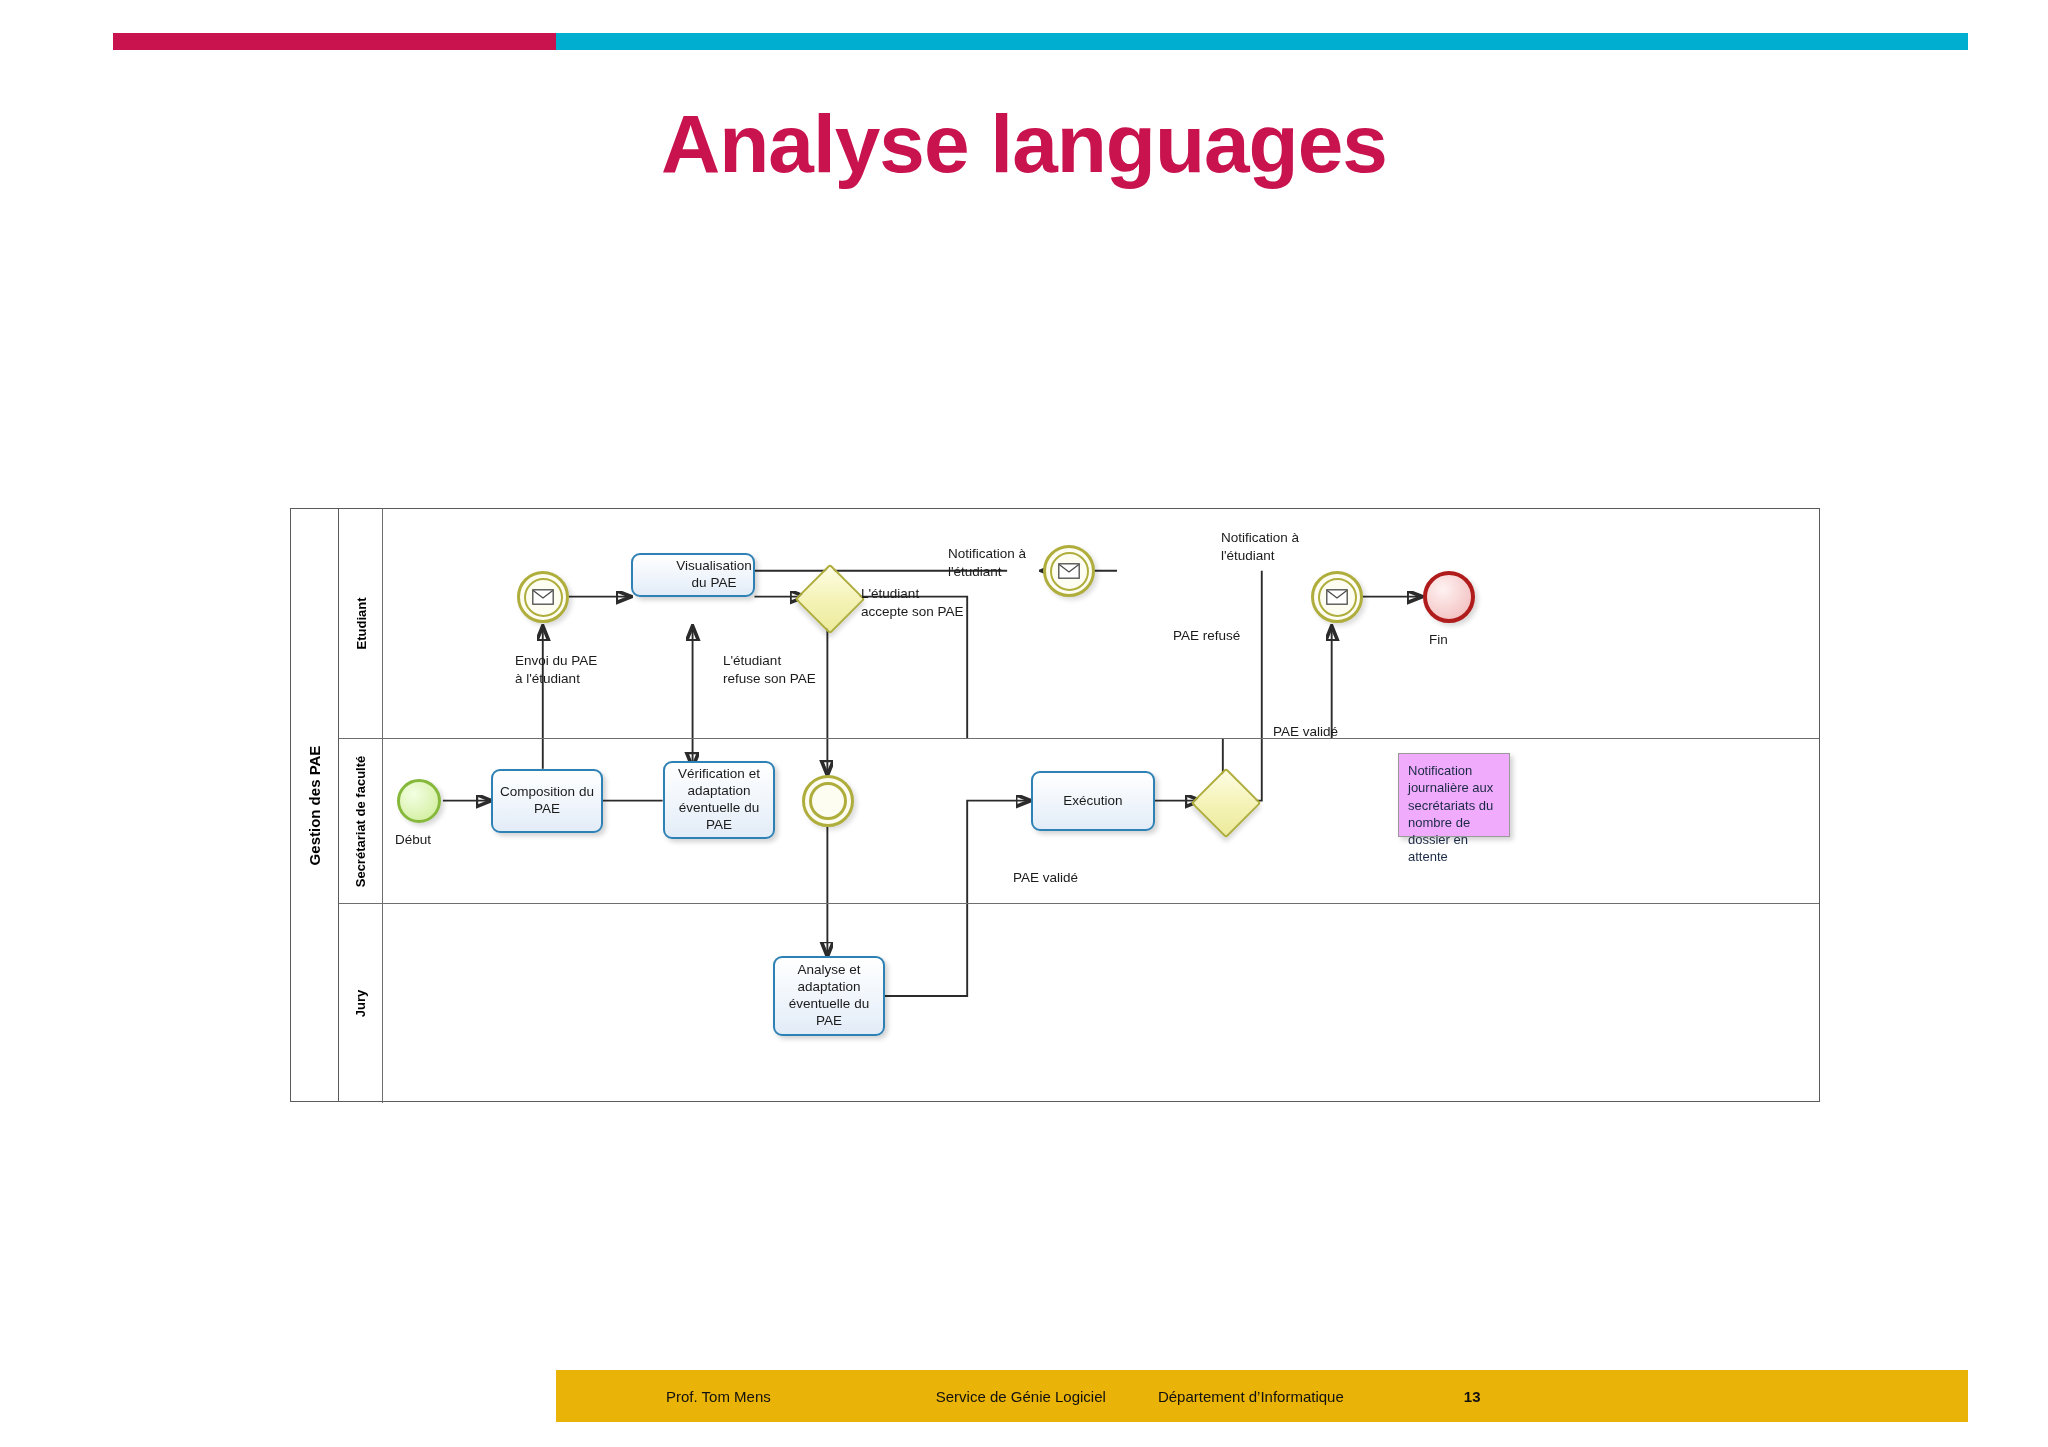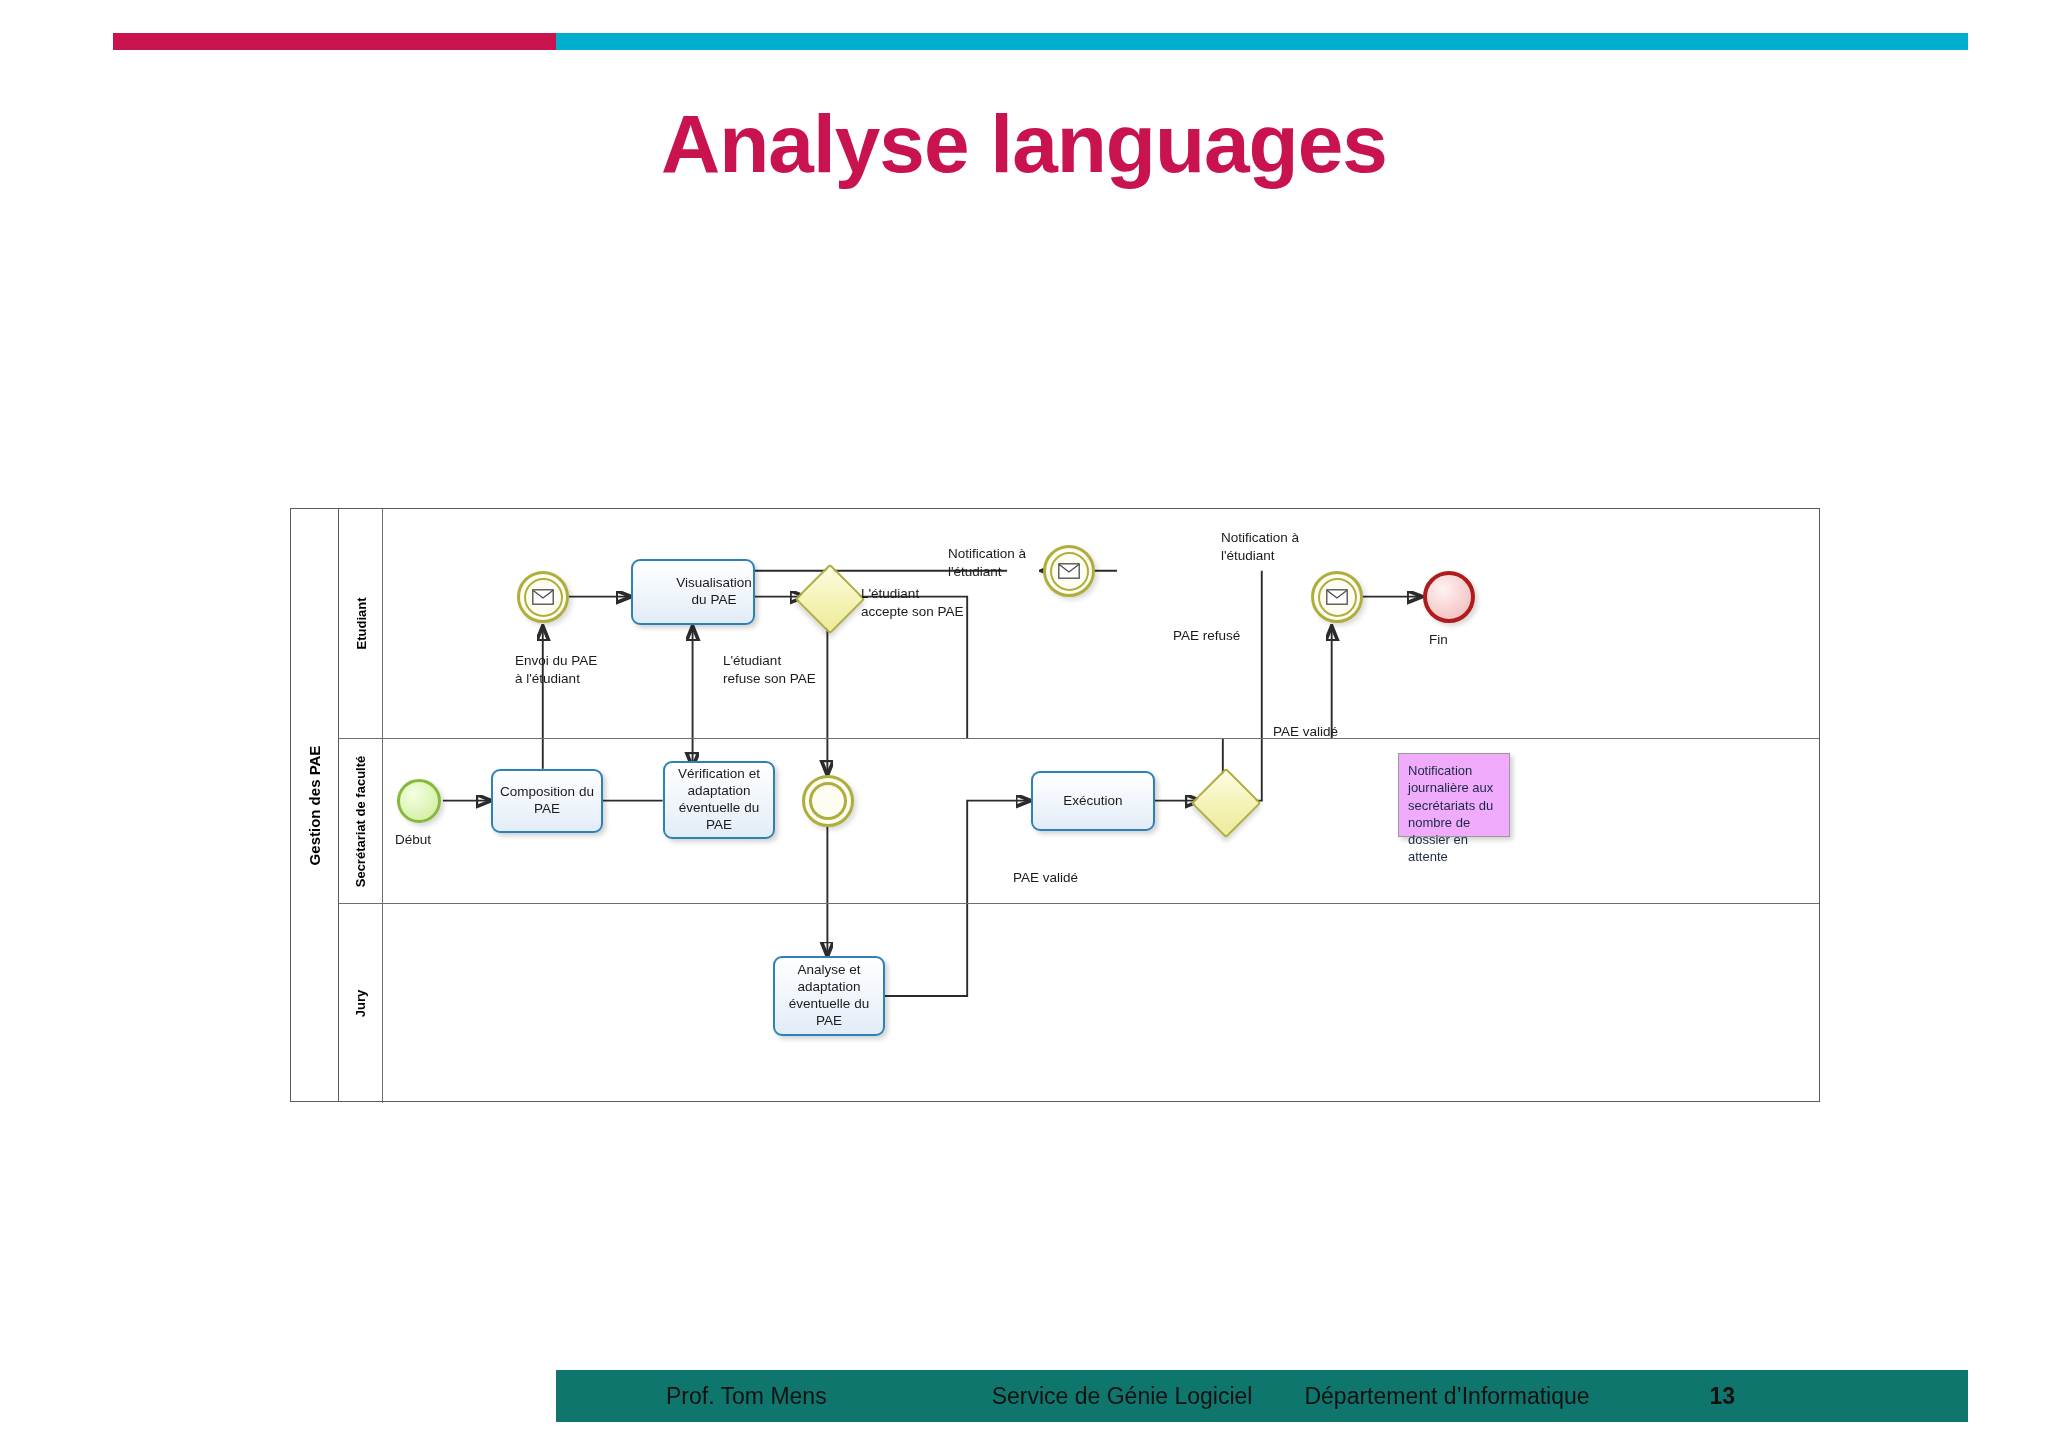--- a/index.html
+++ b/index.html
@@ -158,23 +158,23 @@
   
   .footer{position:absolute;left:113px;top:1370px;height:52px;width:1855px;}
   .footer-brand{
     position:absolute;left:0;top:0;width:443px;height:52px;
     background:#C9134E;color:#ffffff;
     display:flex;align-items:center;justify-content:center;
     font-weight:bold;font-size:30px;
   }
   .footer-bar{
     position:absolute;left:443px;top:0;right:0;height:52px;
-    background:#0f766e;color:#111;
+    background:#eab308;color:#111;
     display:flex;align-items:center;
-    font-size:23px;
+    font-size:15px;
   }
   .footer-bar .f1{margin-left:110px;}
   .footer-bar .f2{margin-left:165px;}
   .footer-bar .f3{margin-left:52px;}
   .footer-bar .fp{margin-left:120px;font-weight:bold;}
 </style>
 </head>
 <body>
 
 <div class="topbar topbar-left"></div>
@@ -226,21 +226,21 @@
           <path d="M310,230 L310,118" marker-end="url(#ah)"></path>
         </svg>
 
         <div class="ev ev-msg" style="left:134px;top:62px;width:52px;height:52px;">
           <svg width="22" height="16" viewBox="0 0 22 16">
             <rect x="0.8" y="0.8" width="20.4" height="14.4" fill="#ffffff" stroke="#4a4a4a" stroke-width="1.3"></rect>
             <path d="M1.2,1.6 L11,9 L20.8,1.6" fill="none" stroke="#4a4a4a" stroke-width="1.3"></path>
           </svg>
         </div>
 
-        <div class="task" style="left:248px;top:50px;width:124px;height:66px;padding-left:47px;">
+        <div class="task" style="left:248px;top:44px;width:124px;height:44px;padding-left:47px;">
           <span>Visualisation du PAE</span>
         </div>
 
         <div class="gateway" style="left:422px;top:65px;width:46px;height:46px;"></div>
 
         <div class="ev ev-msg" style="left:660px;top:36px;width:52px;height:52px;">
           <svg width="22" height="16" viewBox="0 0 22 16">
             <rect x="0.8" y="0.8" width="20.4" height="14.4" fill="#ffffff" stroke="#4a4a4a" stroke-width="1.3"></rect>
             <path d="M1.2,1.6 L11,9 L20.8,1.6" fill="none" stroke="#4a4a4a" stroke-width="1.3"></path>
           </svg>

